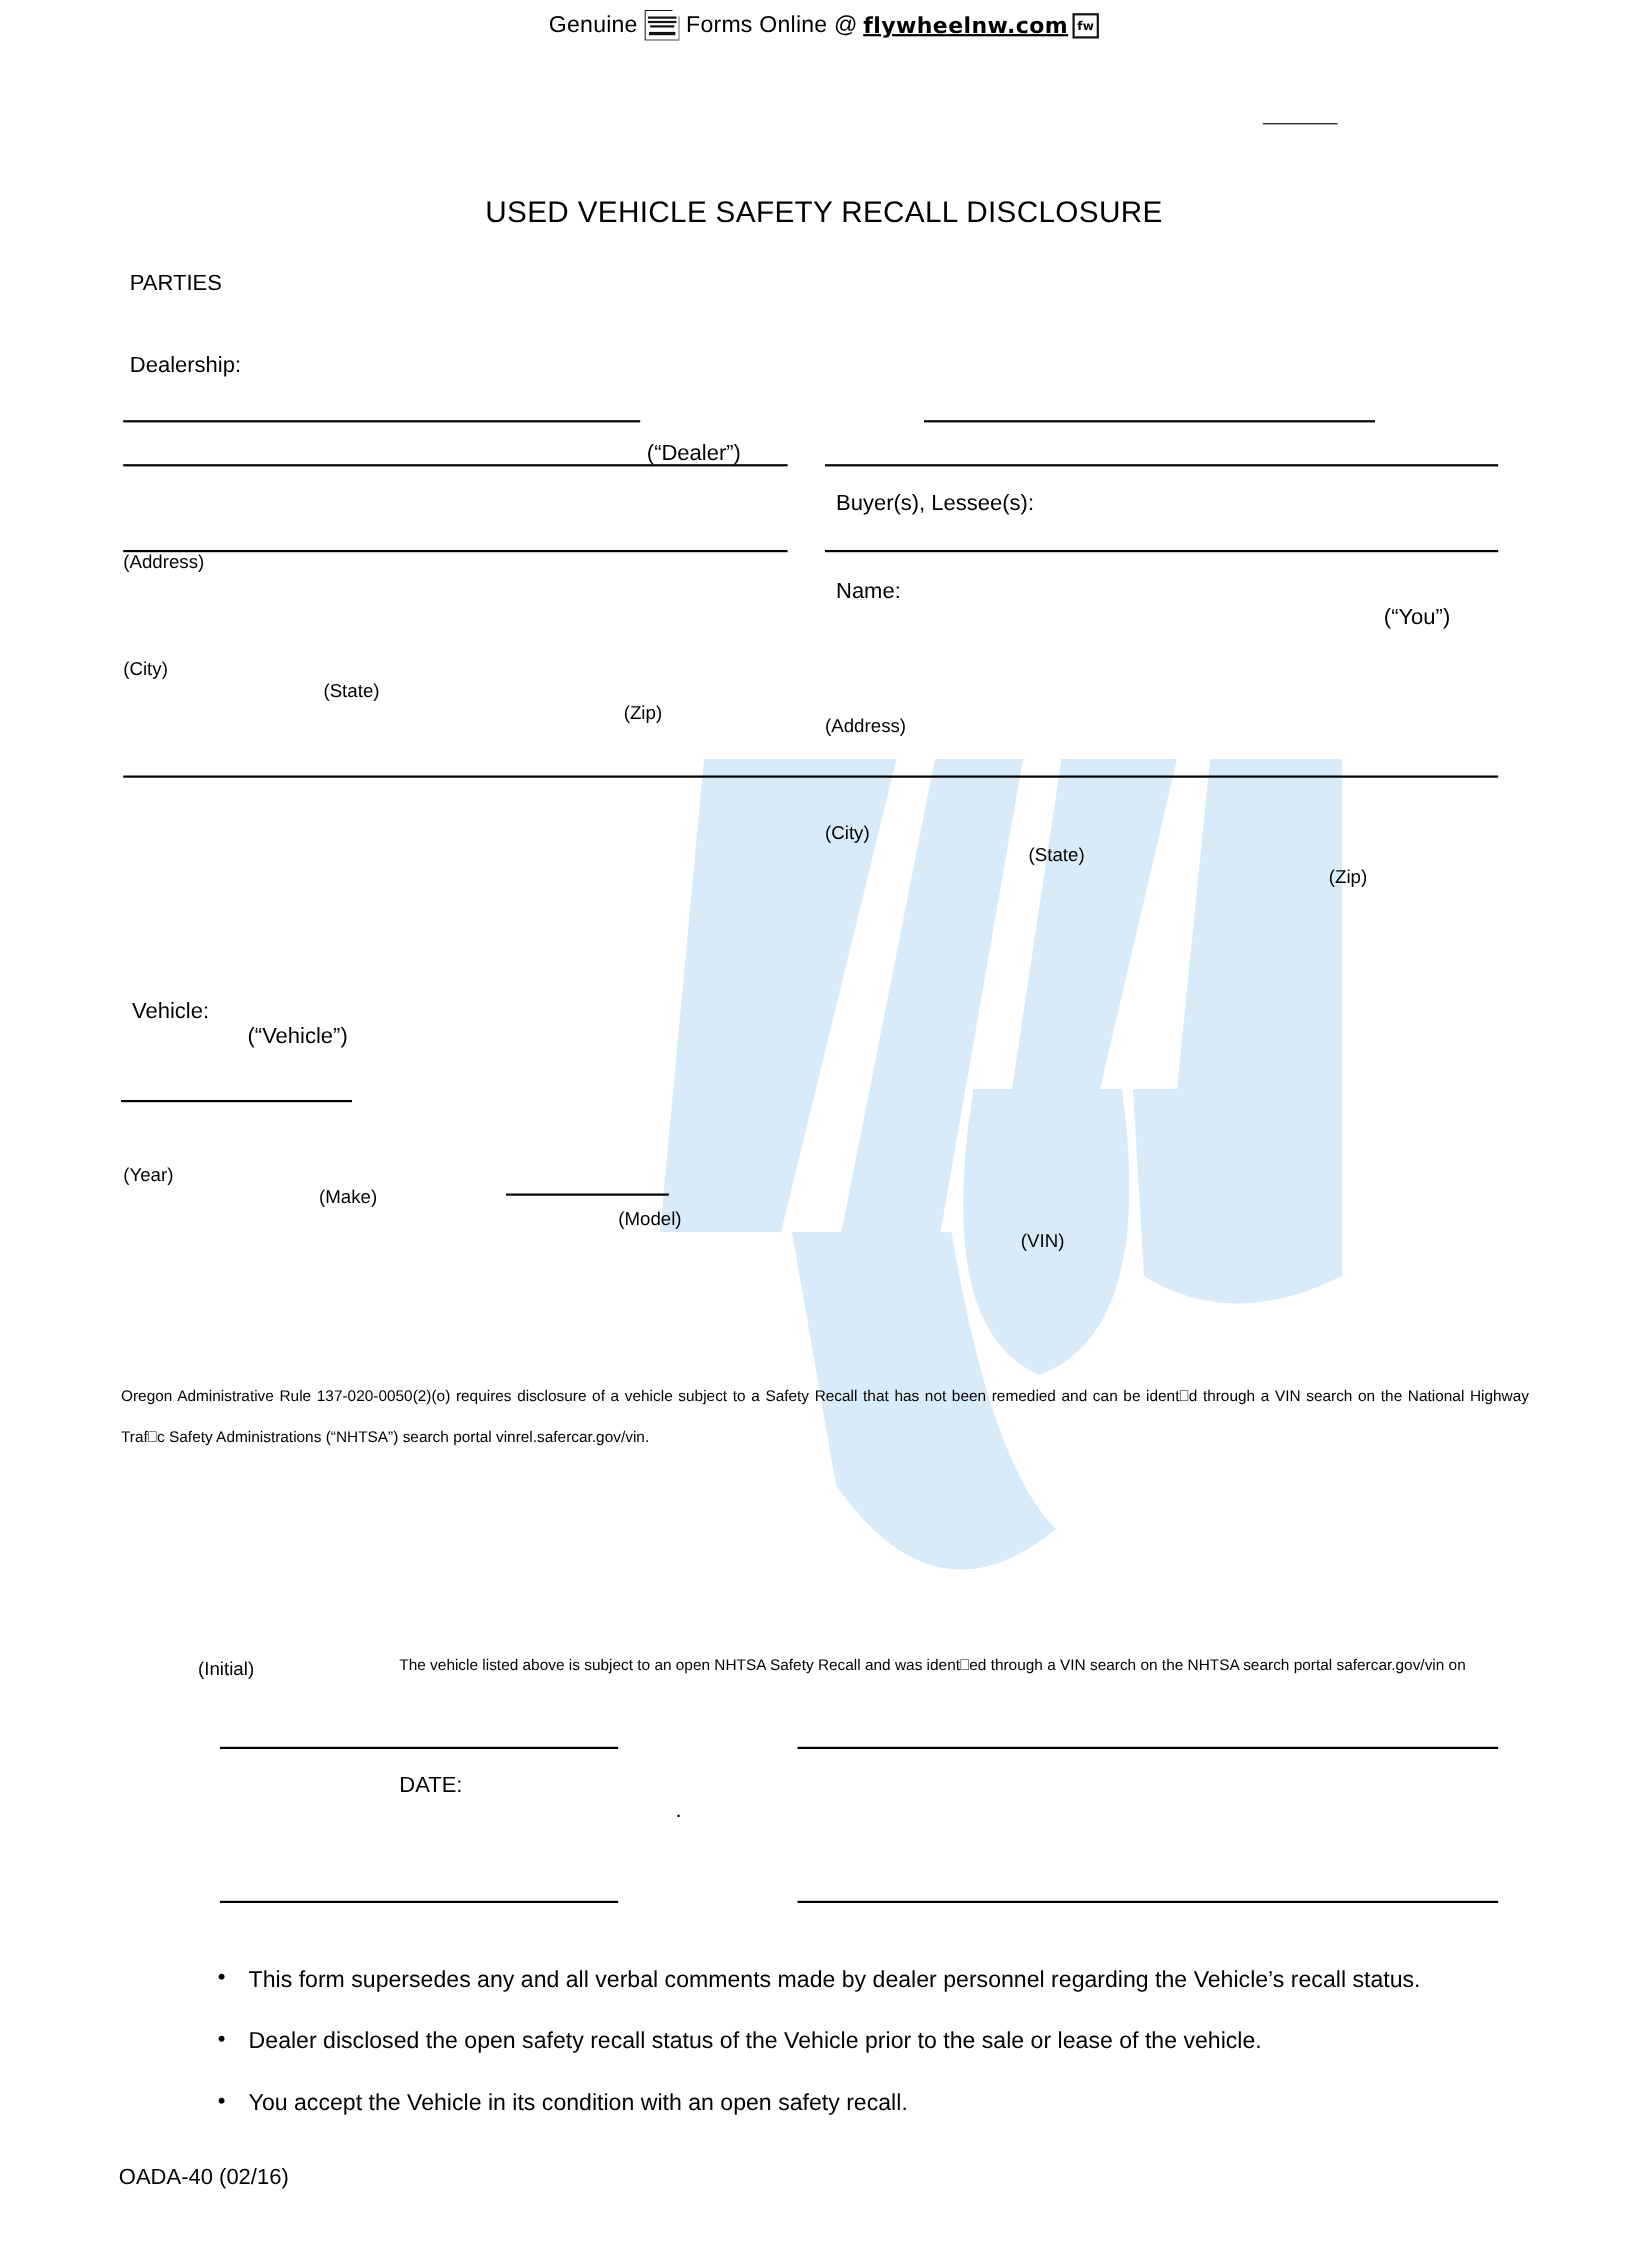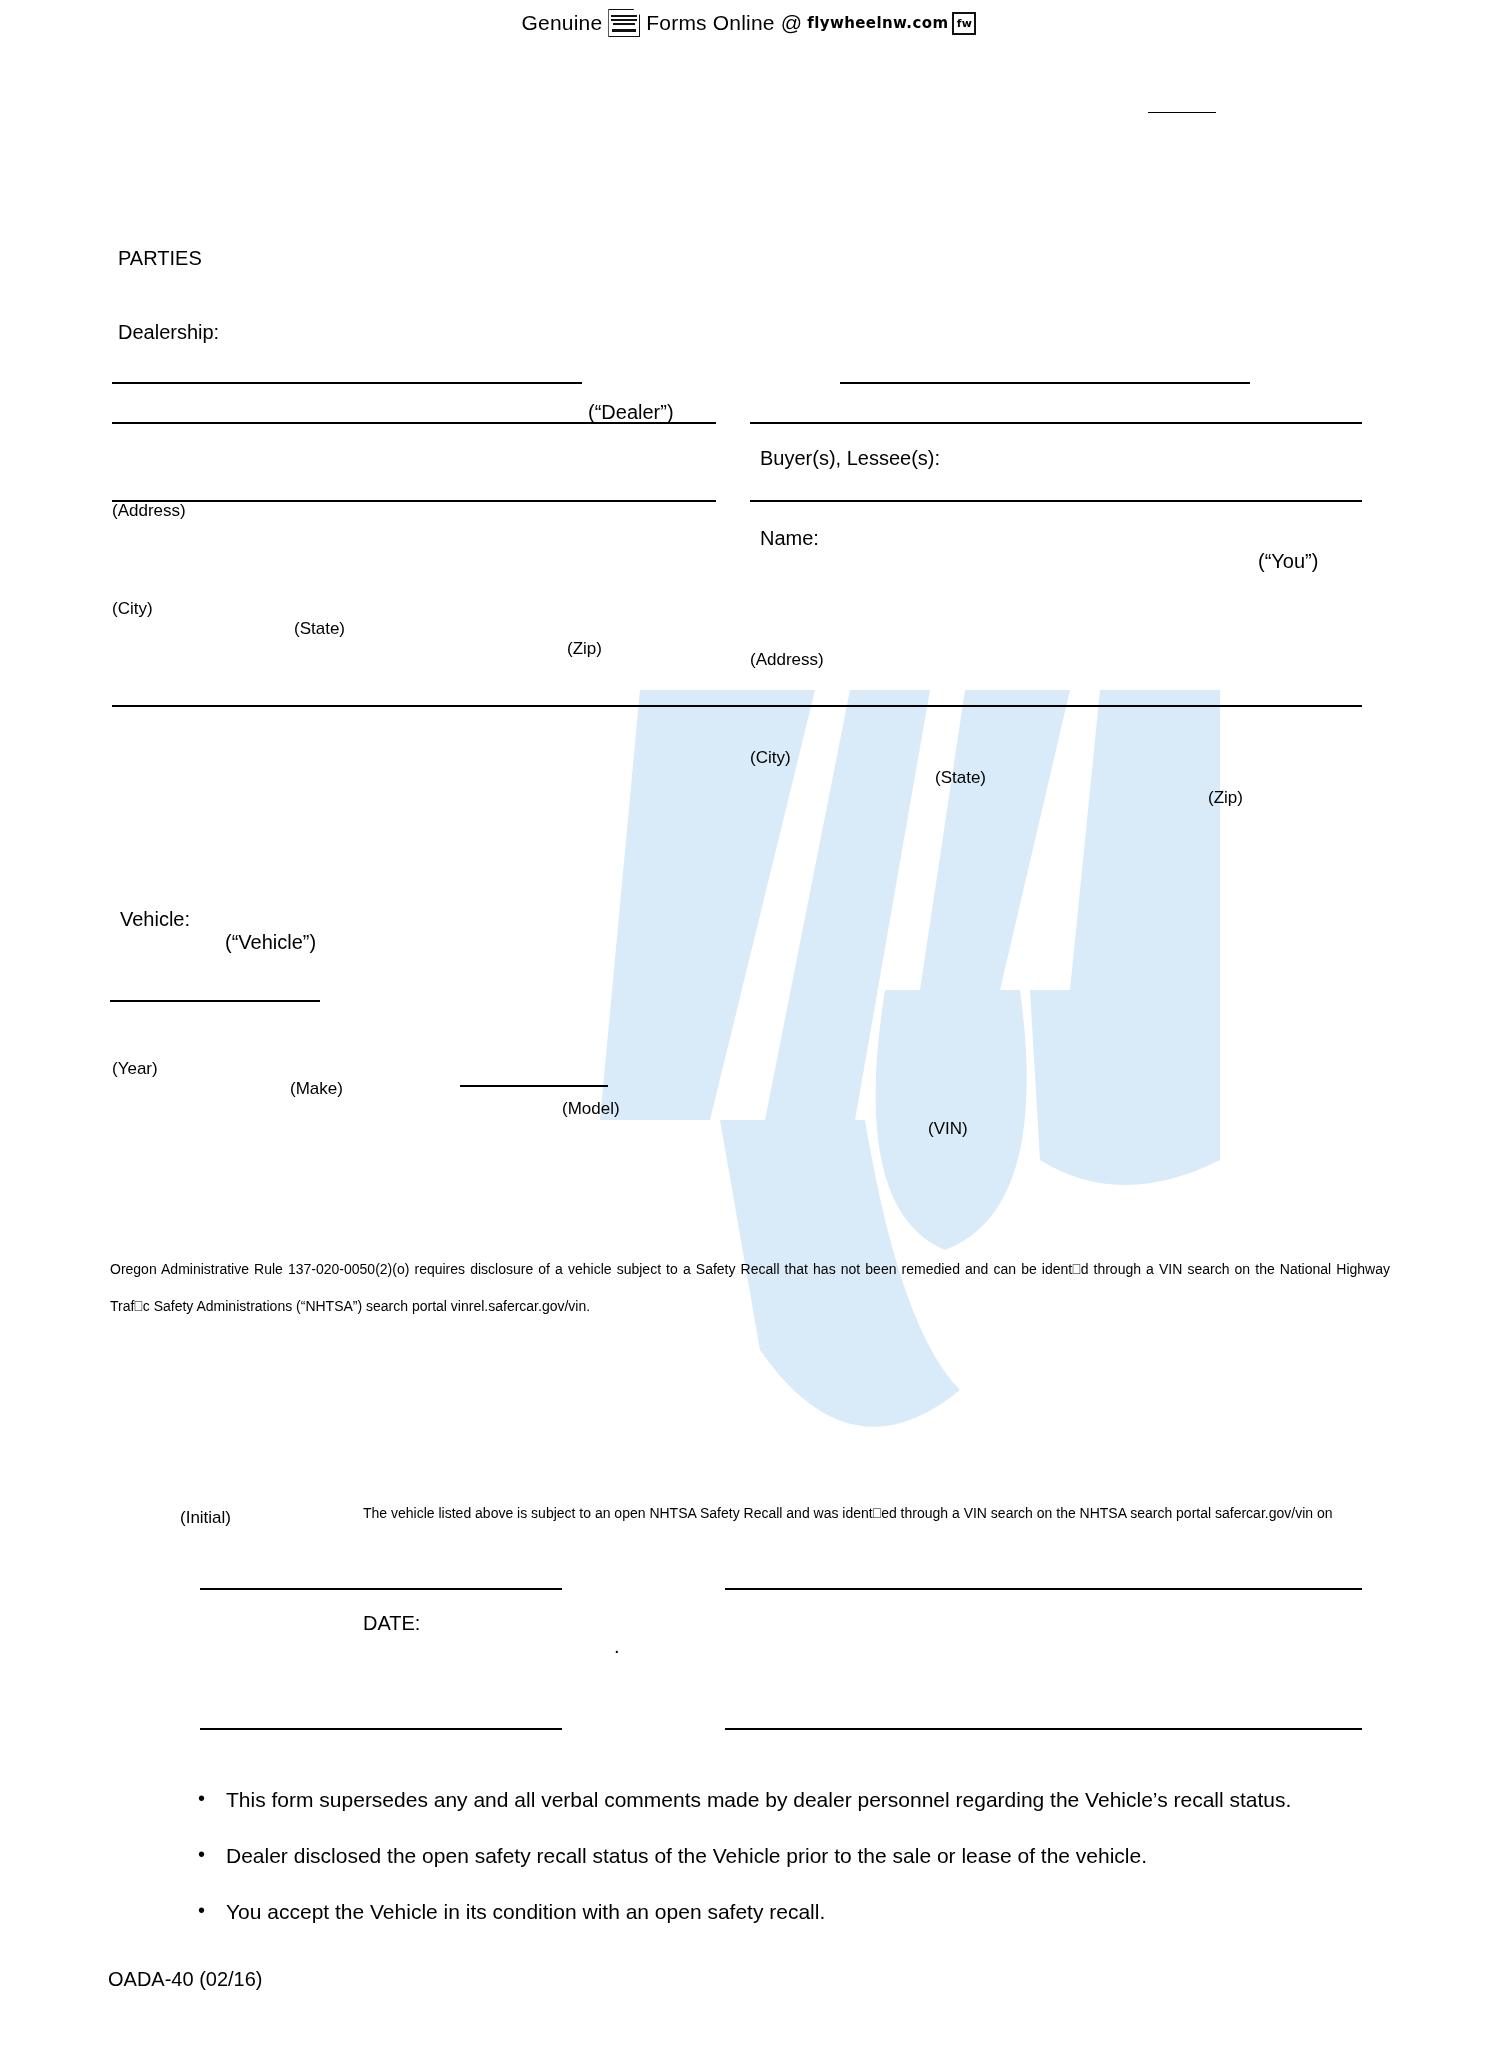--- a/index.html
+++ b/index.html
@@ -51,24 +51,25 @@
     background: #111;
     font-style: normal;
   }
   .oada-logo i:nth-child(1){ top: 5px; }
   .oada-logo i:nth-child(2){ top: 9px; }
   .oada-logo i:nth-child(3){ top: 13px; left: 4px; right: 4px; }
   .oada-logo i:nth-child(4){ top: 19px; left: 3px; right: 3px; height: 3px; }
   .fw-brand {
     font-family: "DejaVu Sans", sans-serif;
     font-weight: bold;
-    font-size: 15px;
+    font-size: 20px;
     letter-spacing: .4px;
     margin-left: 5px;
     margin-right: 4px;
+    text-decoration: underline;
   }
   .fw-box {
     display: inline-block;
     width: 20px; height: 19px;
     border: 2px solid #111;
     background: #fff;
     vertical-align: -3px;
     position: relative;
     font-family: "DejaVu Sans", sans-serif;
     font-weight: bold;
@@ -188,20 +189,21 @@
         <i></i>
         <i></i>
       </span>
     <span class="seg">Forms Online @</span>
     <span class="fw-brand">flywheelnw.com</span>
     <span class="fw-box">fw</span>
   </div>
 
   <div class="rule-thin" style="left:1148px; top:112px; width:68px;"></div>
 
+  <div class="doc-title">USED VEHICLE SAFETY RECALL DISCLOSURE</div>
 
   <div class="abs lbl layer-above" style="left:118px; top:247px;">PARTIES</div>
 
   <div class="abs lbl layer-above" style="left:118px; top:298px;">Dealership:</div>
 
   <div class="rule" style="left:112px; top:382px; width:470px;"></div>
   <div class="abs lbl layer-above" style="left:588px; top:355px;">(“Dealer”)</div>
 
   <div class="rule" style="left:112px; top:422px; width:604px;"></div>
   <div class="abs small-lbl layer-above" style="left:112px; top:432px;">(Address)</div>

